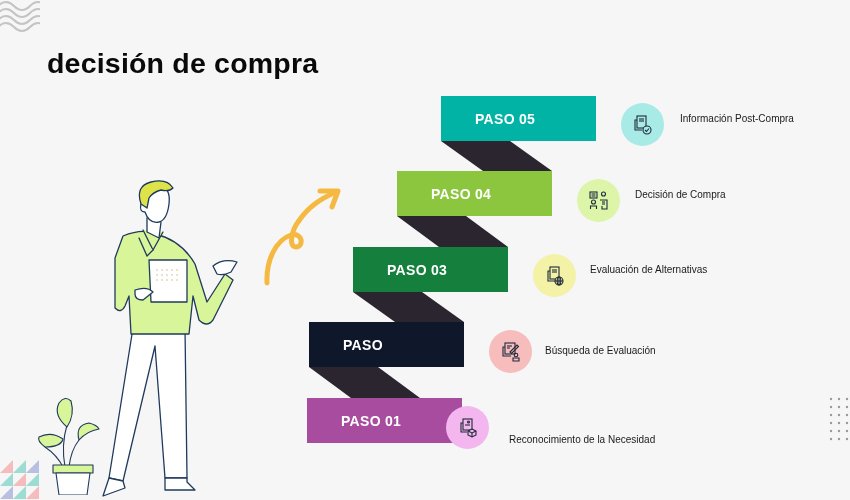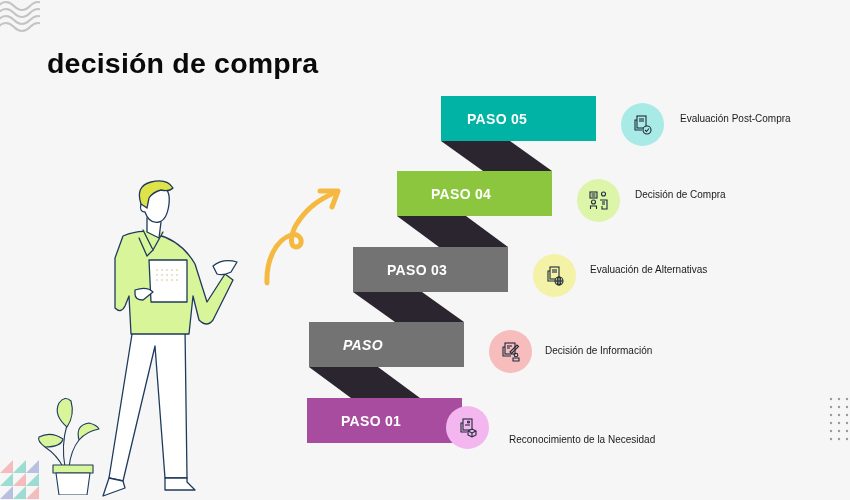--- a/index.html
+++ b/index.html
@@ -53,29 +53,29 @@
 <svg class="layer" width="850" height="500" viewBox="0 0 850 500">
   <g fill="#2b2530">
     <polygon points="441,141 510,141 552,171 483,171"></polygon>
     <polygon points="397,216 466,216 508,247 439,247"></polygon>
     <polygon points="353,292 422,292 464,322 395,322"></polygon>
     <polygon points="309,367 378,367 420,398 351,398"></polygon>
   </g>
 </svg>
 
 <div class="step" style="left:441px;top:96px;background:#00b3a4;">
-  <span class="step-label" style="left:26px;">PASO 05</span>
+  <span class="step-label" style="left:34px;">PASO 05</span>
 </div>
 <div class="step" style="left:397px;top:171px;background:#8cc63f;">
   <span class="step-label" style="left:34px;">PASO 04</span>
 </div>
-<div class="step" style="left:353px;top:247px;background:#737373;">
+<div class="step" style="left:353px;top:247px;background:#15803d;">
   <span class="step-label" style="left:34px;">PASO 03</span>
 </div>
-<div class="step" style="left:309px;top:322px;background:#737373;font-style:italic;">
+<div class="step" style="left:309px;top:322px;background:#0f172a;">
   <span class="step-label" style="left:34px;">PASO</span>
 </div>
 <div class="step" style="left:265px;top:398px;background:#a84ca0;margin-left:42px;">
   <span class="step-label" style="left:34px;">PASO 01</span>
 </div>
 
 <div class="circle" style="left:621px;top:103px;background:#a8ebe6;">
   <svg viewBox="0 0 24 24" fill="none" stroke="#1e2a3a" stroke-width="1.1">
     <rect x="6" y="3" width="9" height="12"></rect>
       <line x1="8" y1="6" x2="13" y2="6"></line>
@@ -125,24 +125,24 @@
   <svg viewBox="0 0 24 24" fill="none" stroke="#1e2a3a" stroke-width="1.1">
     <rect x="7" y="3" width="9" height="11"></rect>
       <circle cx="12.5" cy="6" r="1"></circle>
       <line x1="9" y1="9" x2="14" y2="9"></line>
     <path d="M7 7 H5 V16 H11"></path>
       <path d="M16 13 l4 2 v4 l-4 2 l-4-2 v-4 z" fill="#f3b6ee"></path>
       <path d="M12 15 l4 2 l4-2 M16 17 v4"></path>
   </svg>
 </div>
 
-<div class="desc" style="left:680px;top:113px;">Evaluación Post-Compra</div>
+<div class="desc" style="left:680px;top:113px;">Información Post-Compra</div>
 <div class="desc" style="left:635px;top:189px;">Decisión de Compra</div>
 <div class="desc" style="left:590px;top:264px;">Evaluación de Alternativas</div>
-<div class="desc" style="left:545px;top:345px;">Decisión de Información</div>
+<div class="desc" style="left:545px;top:345px;">Búsqueda de Evaluación</div>
 <div class="desc" style="left:509px;top:418px;margin-top:16px;">Reconocimiento de la Necesidad</div>
 
 <svg class="deco" style="left:258px;top:185px" width="90" height="105" viewBox="0 0 90 105">
   <g fill="none" stroke="#f5b942" stroke-width="5" stroke-linecap="round" stroke-linejoin="round">
     <path d="M9 98 C8 75 18 55 33 50 C45 47 46 62 38 62 C30 62 34 45 40 37 C50 22 62 14 78 7"></path>
     <path d="M62 6 L80 6 L74 22"></path>
   </g>
 </svg>
 
 <svg class="deco" style="left:95px;top:178px" width="150" height="322" viewBox="0 0 150 322">

